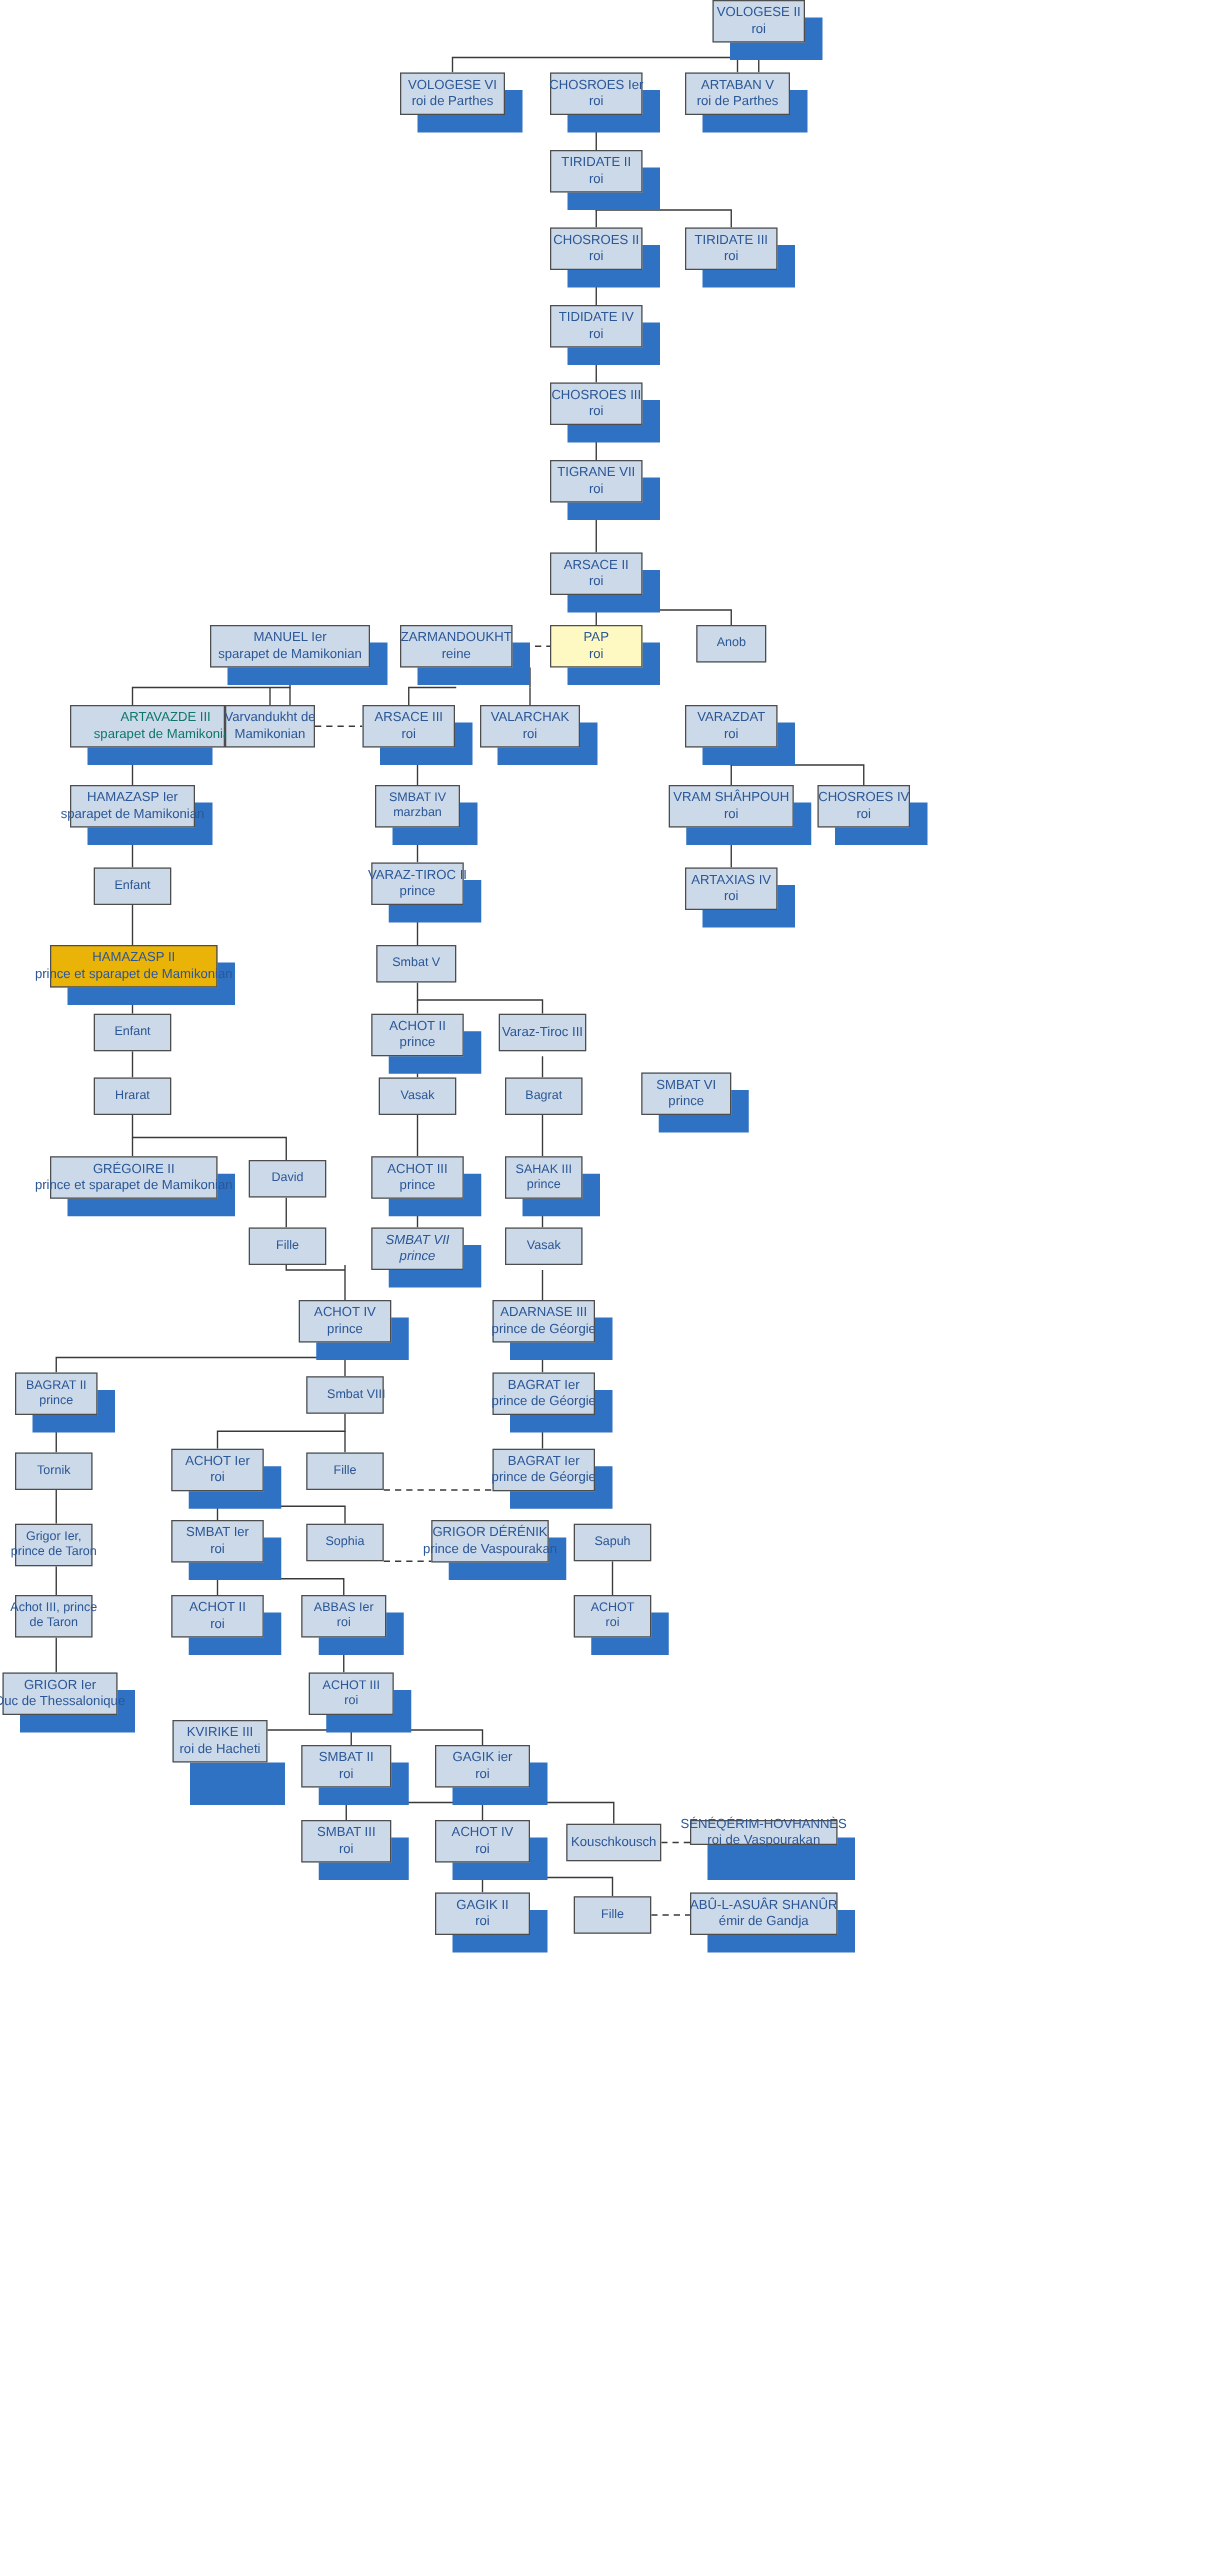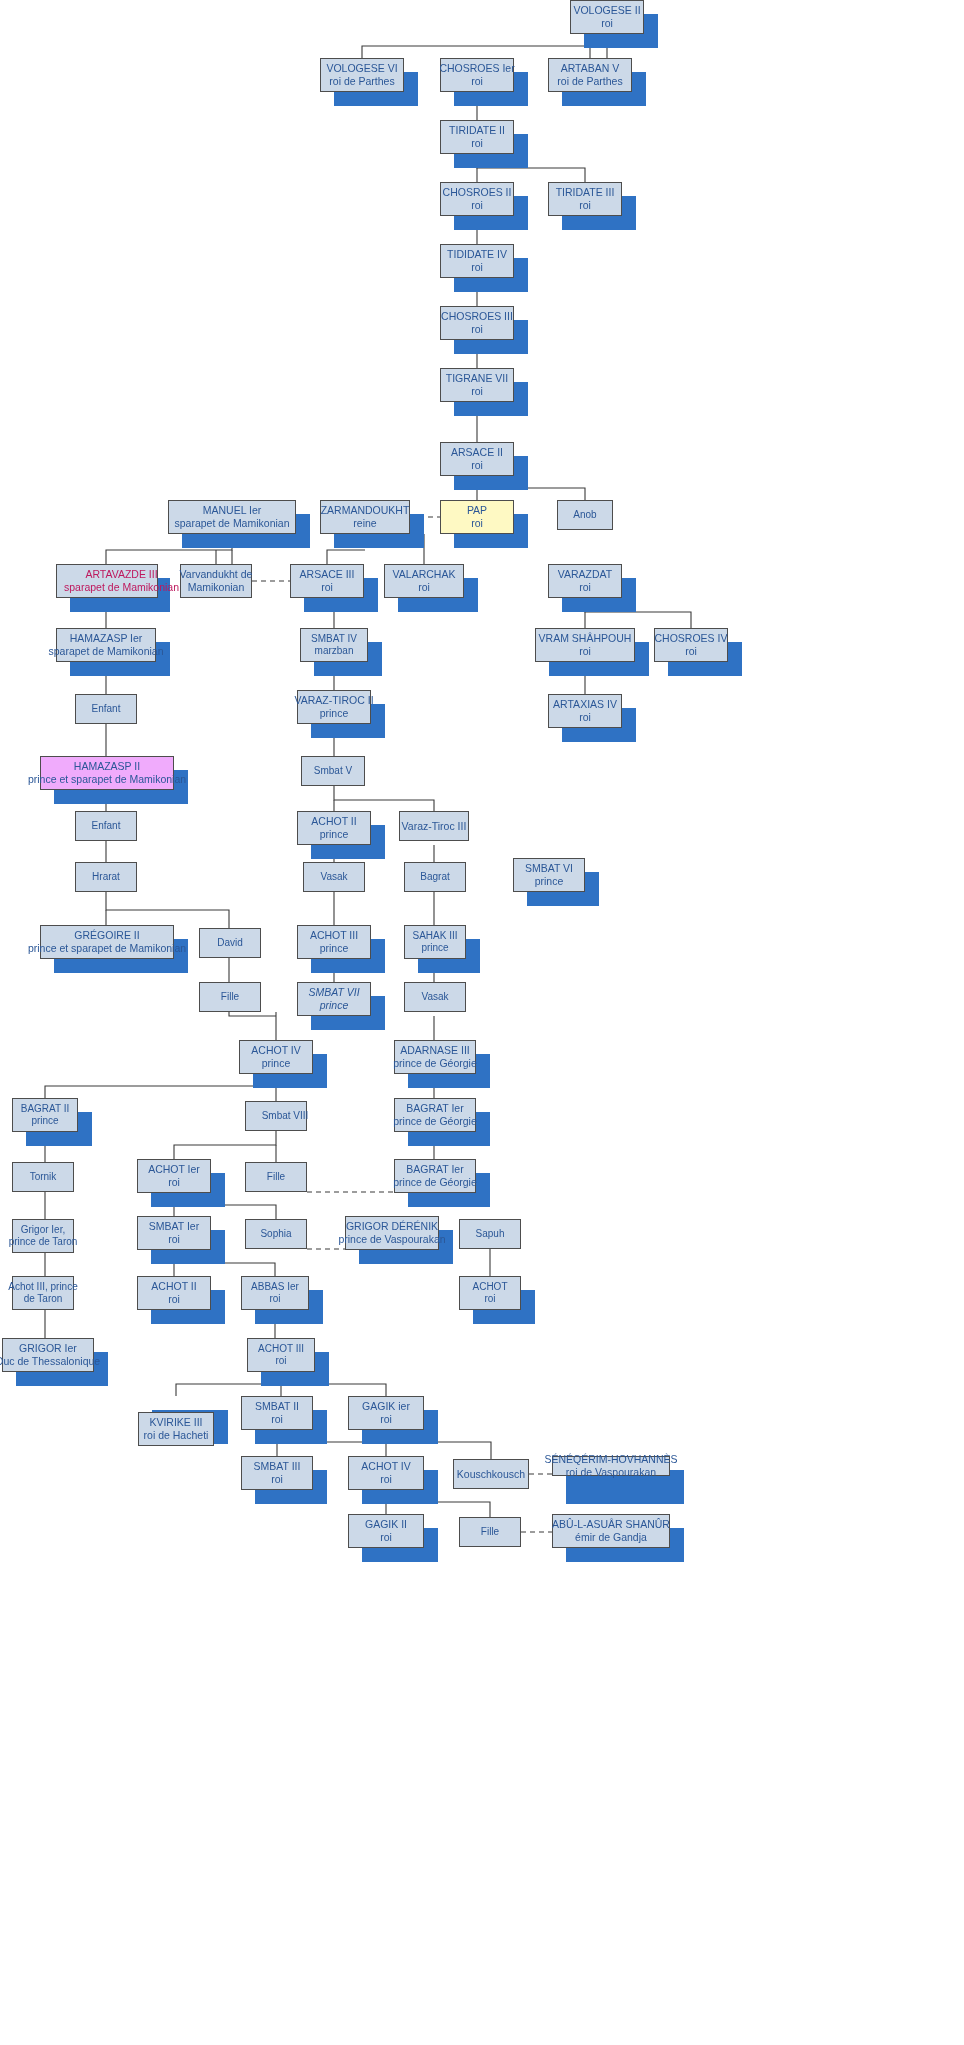--- a/index.html
+++ b/index.html
@@ -161,21 +161,21 @@
     </div>
     <div class="shadow" style="left: 454px; top: 514px; width: 74px; height: 34px; background: rgb(47, 114, 196);"></div>
     <div class="node" style="left: 440px; top: 500px; width: 74px; height: 34px; background: #fef9c3; border-color: rgb(77, 77, 77); color: rgb(43, 87, 151);">
       <span class="l1">PAP</span>
       <span class="l2">roi</span>
     </div>
     <div class="node narrow" style="left: 557px; top: 500px; width: 56px; height: 30px; background: rgb(204, 217, 232); border-color: rgb(77, 77, 77); color: rgb(43, 87, 151);">
       <span class="l1">Anob</span>
     </div>
     <div class="shadow" style="left: 70px; top: 578px; width: 100px; height: 34px; background: rgb(47, 114, 196);"></div>
-    <div class="node" style="left: 56px; top: 564px; width: 102px; height: 34px; background: rgb(204, 217, 232); border-color: rgb(77, 77, 77); color: #be185d; padding-left: 29px;">
+    <div class="node" style="left: 56px; top: 564px; width: 124px; height: 34px; background: rgb(204, 217, 232); border-color: rgb(77, 77, 77); color: #0f766e; padding-left: 29px;">
       <span class="l1">ARTAVAZDE III</span>
       <span class="l2">sparapet de Mamikonian</span>
     </div>
     <div class="node" style="left: 180px; top: 564px; width: 72px; height: 34px; background: rgb(204, 217, 232); border-color: rgb(77, 77, 77); color: rgb(43, 87, 151);">
       <span class="l1">Varvandukht de</span>
       <span class="l2">Mamikonian</span>
     </div>
     <div class="shadow" style="left: 304px; top: 578px; width: 74px; height: 34px; background: rgb(47, 114, 196);"></div>
     <div class="node" style="left: 290px; top: 564px; width: 74px; height: 34px; background: rgb(204, 217, 232); border-color: rgb(77, 77, 77); color: rgb(43, 87, 151);">
       <span class="l1">ARSACE III</span>
@@ -218,21 +218,21 @@
     <div class="node" style="left: 297px; top: 690px; width: 74px; height: 34px; background: rgb(204, 217, 232); border-color: rgb(77, 77, 77); color: rgb(43, 87, 151);">
       <span class="l1">VARAZ-TIROC II</span>
       <span class="l2">prince</span>
     </div>
     <div class="shadow" style="left: 562px; top: 708px; width: 74px; height: 34px; background: rgb(47, 114, 196);"></div>
     <div class="node" style="left: 548px; top: 694px; width: 74px; height: 34px; background: rgb(204, 217, 232); border-color: rgb(77, 77, 77); color: rgb(43, 87, 151);">
       <span class="l1">ARTAXIAS IV</span>
       <span class="l2">roi</span>
     </div>
     <div class="shadow" style="left: 54px; top: 770px; width: 134px; height: 34px; background: rgb(47, 114, 196);"></div>
-    <div class="node" style="left: 40px; top: 756px; width: 134px; height: 34px; background: #f0abfc; border-color: rgb(77, 77, 77); color: rgb(43, 87, 151); align-items: center;">
+    <div class="node" style="left: 40px; top: 756px; width: 134px; height: 34px; background: #eab308; border-color: rgb(77, 77, 77); color: rgb(43, 87, 151); align-items: center;">
       <span class="l1">HAMAZASP II</span>
       <span class="l2">prince et sparapet de Mamikonian</span>
     </div>
     <div class="node narrow" style="left: 301px; top: 756px; width: 64px; height: 30px; background: rgb(204, 217, 232); border-color: rgb(77, 77, 77); color: rgb(43, 87, 151);">
       <span class="l1">Smbat V</span>
     </div>
     <div class="node narrow" style="left: 75px; top: 811px; width: 62px; height: 30px; background: rgb(204, 217, 232); border-color: rgb(77, 77, 77); color: rgb(43, 87, 151);">
       <span class="l1">Enfant</span>
     </div>
     <div class="shadow" style="left: 311px; top: 825px; width: 74px; height: 34px; background: rgb(47, 114, 196);"></div>
@@ -368,21 +368,21 @@
     <div class="node" style="left: 2px; top: 1338px; width: 92px; height: 34px; background: rgb(204, 217, 232); border-color: rgb(77, 77, 77); color: rgb(43, 87, 151);">
       <span class="l1">GRIGOR Ier</span>
       <span class="l2">Duc de Thessalonique</span>
     </div>
     <div class="shadow" style="left: 261px; top: 1352px; width: 68px; height: 34px; background: rgb(47, 114, 196);"></div>
     <div class="node narrow" style="left: 247px; top: 1338px; width: 68px; height: 34px; background: rgb(204, 217, 232); border-color: rgb(77, 77, 77); color: rgb(43, 87, 151);">
       <span class="l1">ACHOT III</span>
       <span class="l2">roi</span>
     </div>
     <div class="shadow" style="left: 152px; top: 1410px; width: 76px; height: 34px; background: rgb(47, 114, 196);"></div>
-    <div class="node" style="left: 138px; top: 1412px; width: 76px; height: 34px; background: rgb(204, 217, 232); border-color: rgb(77, 77, 77); color: rgb(43, 87, 151);">
+    <div class="node" style="left: 138px; top: 1376px; width: 76px; height: 34px; background: rgb(204, 217, 232); border-color: rgb(77, 77, 77); color: rgb(43, 87, 151);">
       <span class="l1">KVIRIKE III</span>
       <span class="l2">roi de Hacheti</span>
     </div>
     <div class="shadow" style="left: 255px; top: 1410px; width: 72px; height: 34px; background: rgb(47, 114, 196);"></div>
     <div class="node" style="left: 241px; top: 1396px; width: 72px; height: 34px; background: rgb(204, 217, 232); border-color: rgb(77, 77, 77); color: rgb(43, 87, 151);">
       <span class="l1">SMBAT II</span>
       <span class="l2">roi</span>
     </div>
     <div class="shadow" style="left: 362px; top: 1410px; width: 76px; height: 34px; background: rgb(47, 114, 196);"></div>
     <div class="node" style="left: 348px; top: 1396px; width: 76px; height: 34px; background: rgb(204, 217, 232); border-color: rgb(77, 77, 77); color: rgb(43, 87, 151);">

